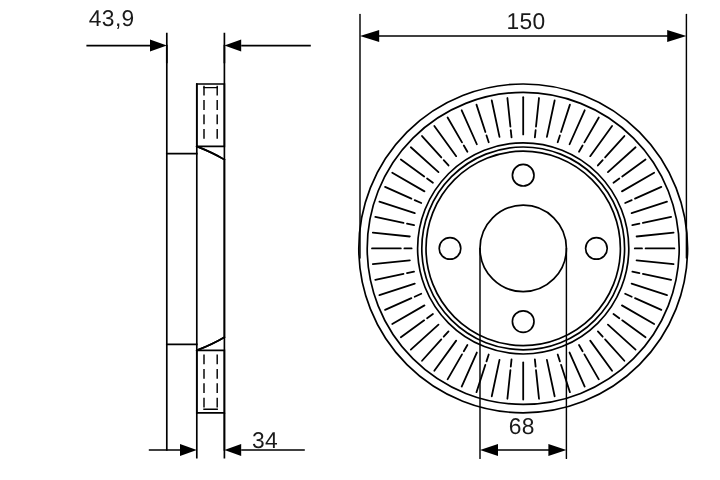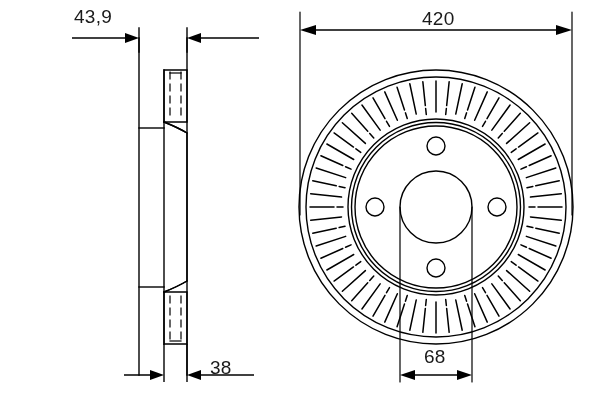--- a/index.html
+++ b/index.html
@@ -214,19 +214,19 @@
 
     <g stroke="#000000" stroke-width="1.4">
       <line x1="388" y1="375" x2="436" y2="375"></line>
       <polygon points="376,375 391,370 391,380" fill="#000000" stroke="none"></polygon>
       <polygon points="448,375 433,370 433,380" fill="#000000" stroke="none"></polygon>
     </g>
   </svg>
 
   <div class="dim-label" style="left:50px; top:6px;">43,9</div>
 
-  <div class="dim-label" style="left:186px; top:357px;">38</div>
-
-  <div class="dim-label" style="left:398px; top:8px;">420</div>
+  <div class="dim-label" style="left:186px; top:357px;">34</div>
+
+  <div class="dim-label" style="left:398px; top:8px;">150</div>
 
   <div class="dim-label" style="left:400px; top:346px;">68</div>
 
 </div>
 
 </body></html>

